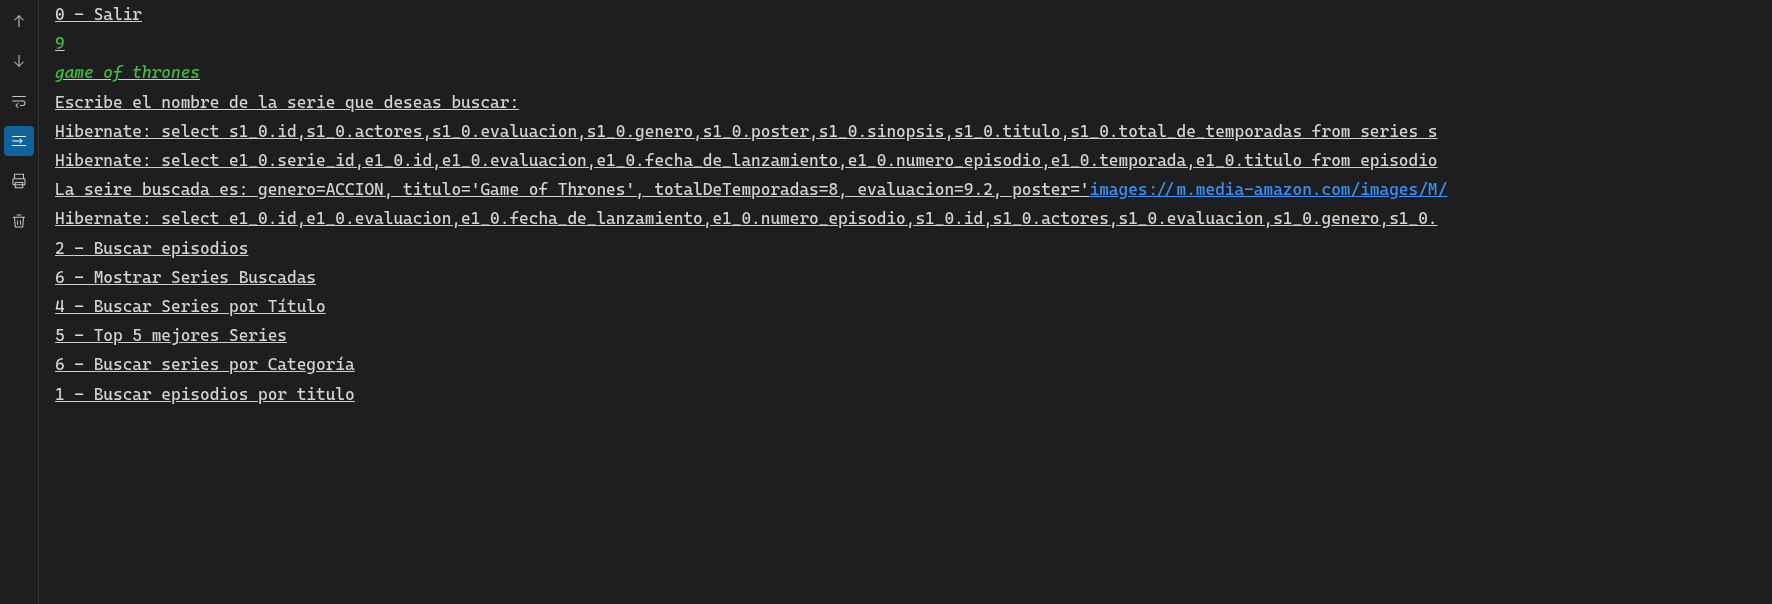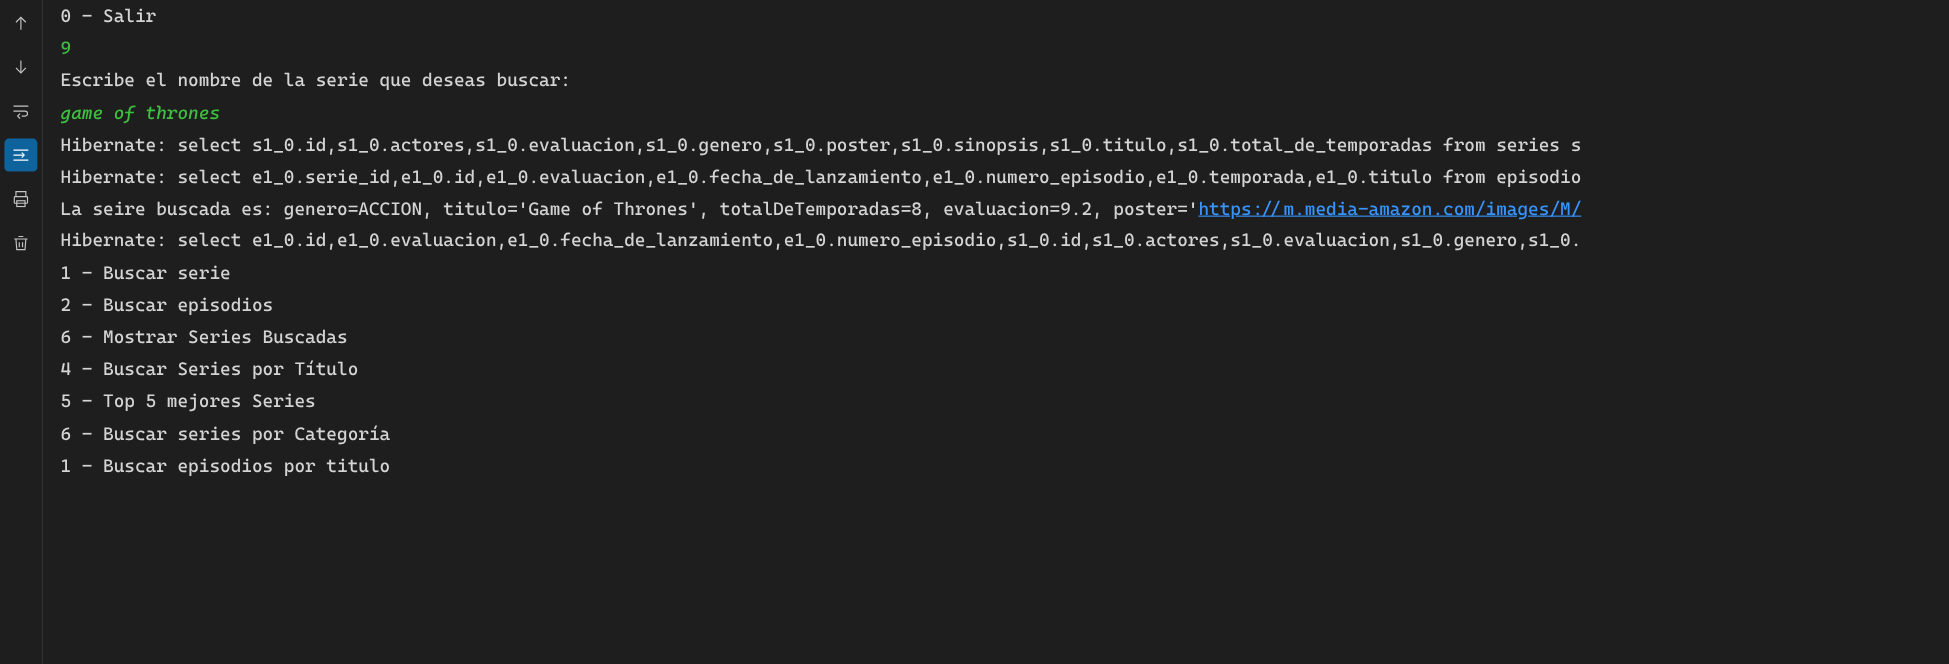--- a/index.html
+++ b/index.html
@@ -8,20 +8,21 @@
     height: 604px;
     overflow: hidden;
     background: #1e1e1e;
     font-family: "SF Mono", "Monaco", "Cascadia Code", "Consolas", monospace;
     font-size: 16.5px;
     color: #cccccc;
   }
   .container {
     display: flex;
     height: 100%;
+    text-decoration: underline;
   }
   .sidebar {
     width: 38px;
     flex-shrink: 0;
     background: #1e1e1e;
     display: flex;
     flex-direction: column;
     align-items: center;
     padding-top: 6px;
     gap: 10px;
@@ -115,27 +116,26 @@
         </svg>
     </div>
   </div>
 
   <div class="divider"></div>
 
   <div class="terminal">
     <div class="line">0 - Salir</div>
     <div class="line"></div>
     <div class="line green">9</div>
+    <div class="line green-italic">game of thrones</div>
     <div class="line">Escribe el nombre de la serie que deseas buscar:</div>
-    <div class="line green-italic">game of thrones</div>
     <div class="line">Hibernate: select s1_0.id,s1_0.actores,s1_0.evaluacion,s1_0.genero,s1_0.poster,s1_0.sinopsis,s1_0.titulo,s1_0.total_de_temporadas from series s</div>
     <div class="line">Hibernate: select e1_0.serie_id,e1_0.id,e1_0.evaluacion,e1_0.fecha_de_lanzamiento,e1_0.numero_episodio,e1_0.temporada,e1_0.titulo from episodio</div>
-    <div class="line"><span>La seire buscada es: genero=ACCION, titulo='Game of Thrones', totalDeTemporadas=8, evaluacion=9.2, poster='</span><span class="link">https://m.media-amazon.com/images/M/</span></div>
+    <div class="line"><span>La seire buscada es: genero=ACCION, titulo='Game of Thrones', totalDeTemporadas=8, evaluacion=9.2, poster='</span><span class="link">images://m.media-amazon.com/images/M/</span></div>
     <div class="line">Hibernate: select e1_0.id,e1_0.evaluacion,e1_0.fecha_de_lanzamiento,e1_0.numero_episodio,s1_0.id,s1_0.actores,s1_0.evaluacion,s1_0.genero,s1_0.</div>
-    <div class="line">1 - Buscar serie</div>
     <div class="line">2 - Buscar episodios</div>
     <div class="line">6 - Mostrar Series Buscadas</div>
     <div class="line">4 - Buscar Series por Título</div>
     <div class="line">5 - Top 5 mejores Series</div>
     <div class="line">6 - Buscar series por Categoría</div>
     <div class="line">1 - Buscar episodios por titulo</div>
   </div>
 
 </div>
 

